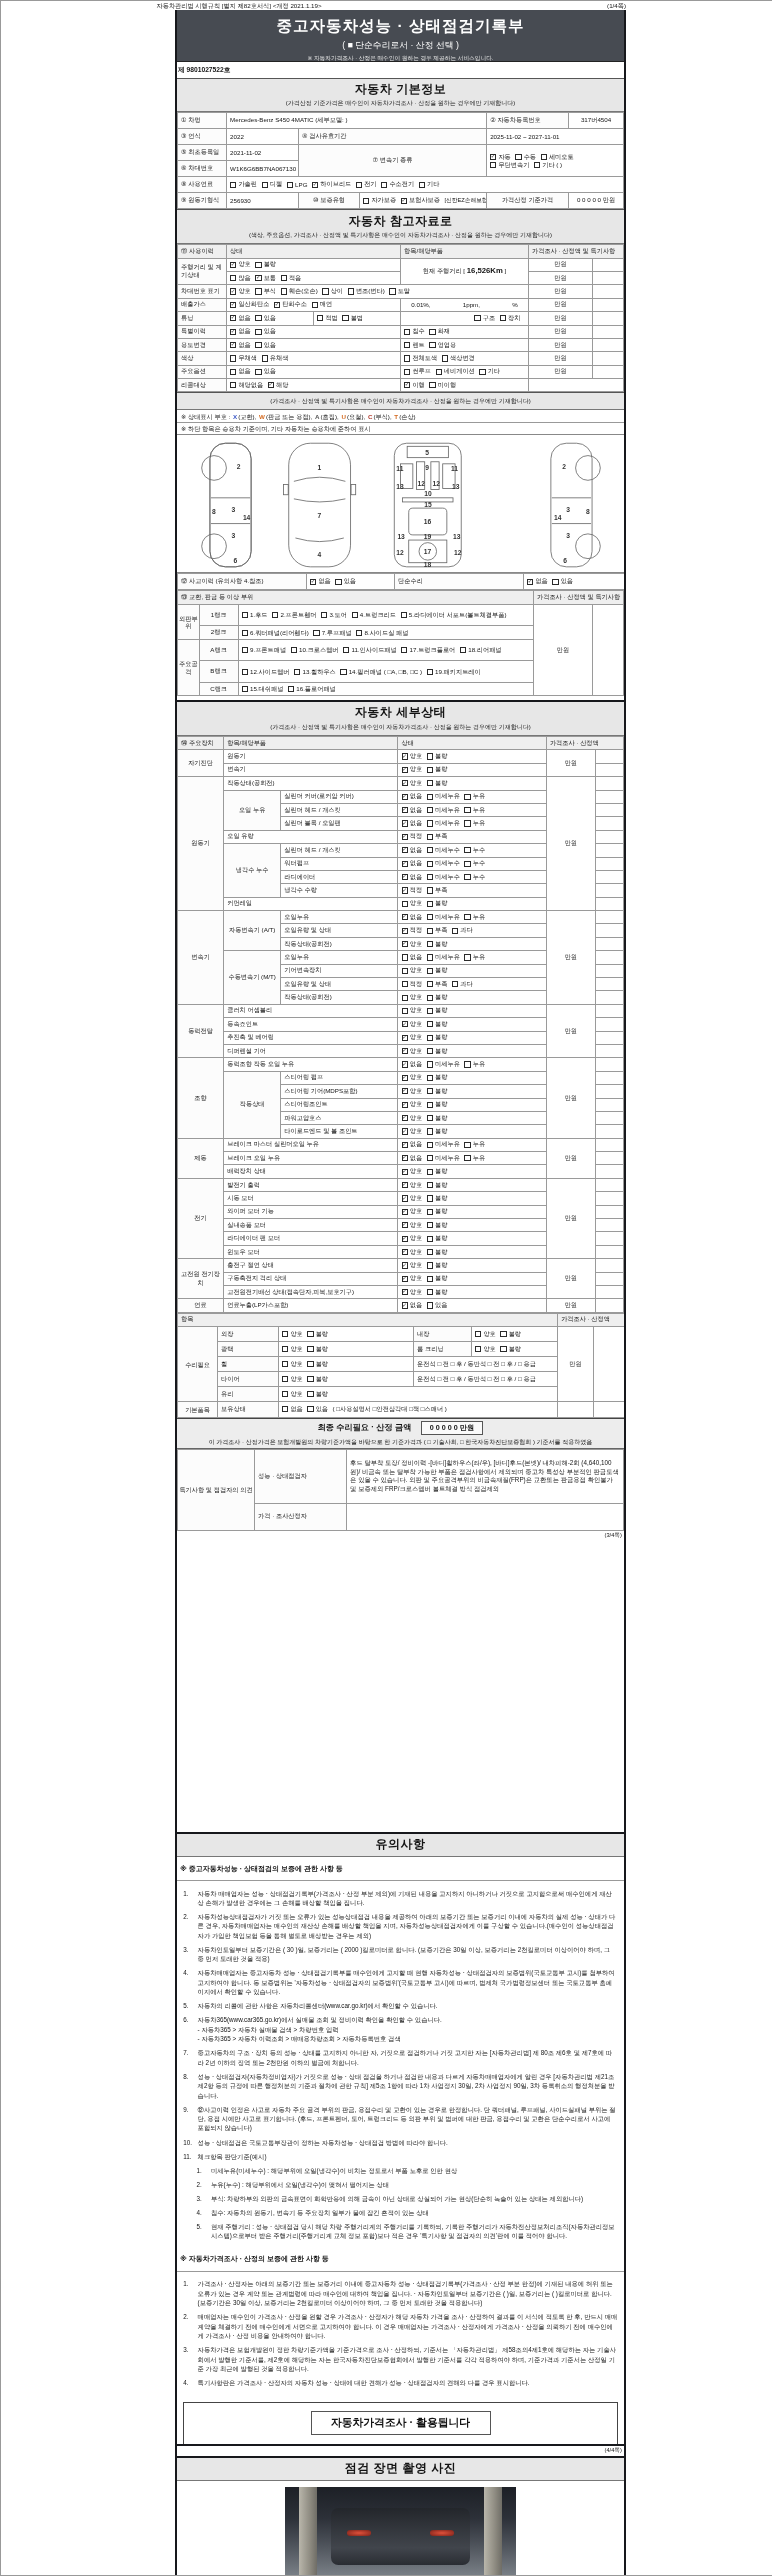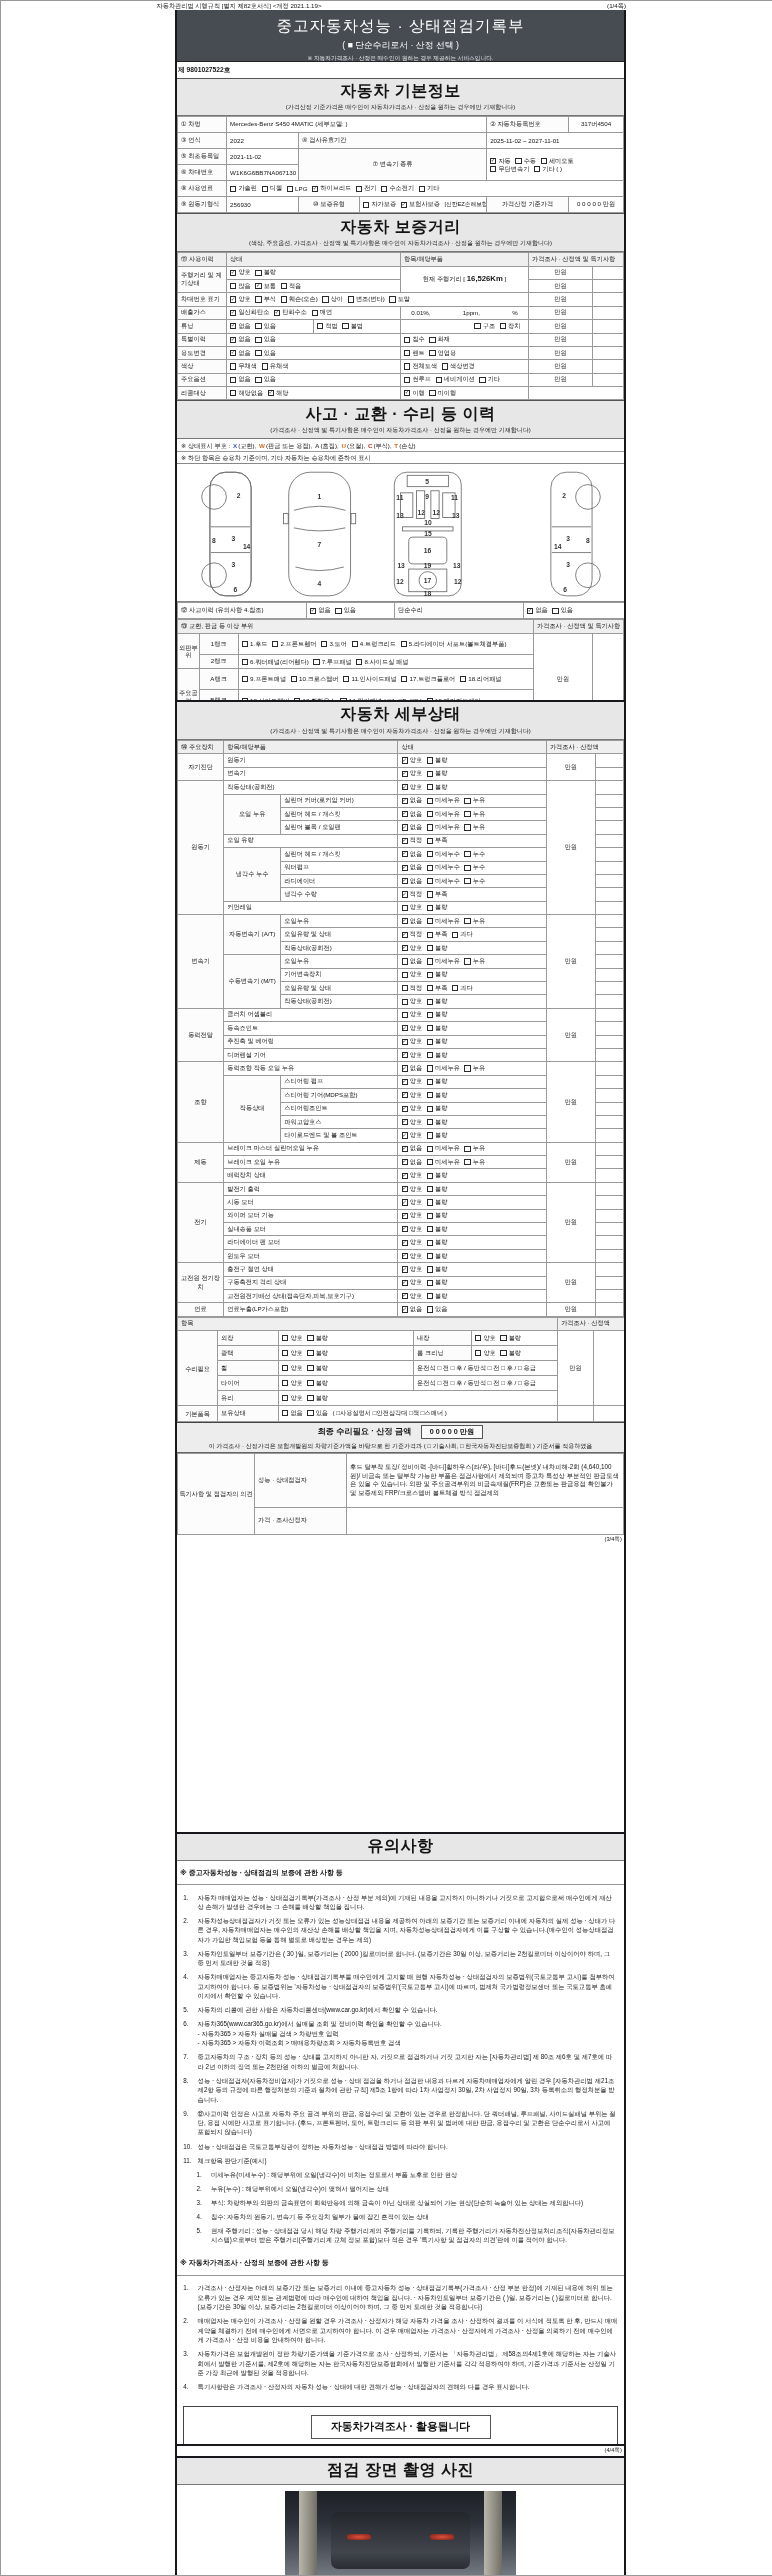--- a/index.html
+++ b/index.html
@@ -3,26 +3,26 @@
 <meta charset="utf-8">
 <style>
 *{box-sizing:border-box}
 body{margin:0;background:#fff;font-family:"Liberation Sans","DejaVu Sans",sans-serif;color:#141414}
 .canvas{position:relative;width:773px;height:2576px;background:#fff;border:0.5px solid #999;overflow:hidden}
 .meta{width:451px;margin-left:174px;display:flex;justify-content:space-between;font-size:6.2px;padding:1px 0;height:9.3px}
 .meta .l{position:relative;left:-18.5px;white-space:nowrap}
 .sheet{width:451px;margin-left:174px;border-left:2.6px solid #17181c;border-right:2.6px solid #17181c}
 .pgblk{overflow:hidden}
 .hd{background:#474b52;color:#fff;text-align:center;padding:6.2px 0 4.1px;border-bottom:1px solid #222;height:52px}
-.hd .t{font-size:15.5px;font-weight:normal;letter-spacing:1px}
+.hd .t{font-size:15.5px;font-weight:bold;letter-spacing:1px}
 .hd .st{font-size:8.8px;margin-top:2.6px}
 .hd .nt{font-size:5.7px;margin-top:2.6px;color:#eaeaea}
 .dn{font-size:6.7px;font-weight:bold;padding:4.1px 1px 2.1px;height:15.5px}
 .sh{background:#e7e7e7;border-top:1px solid #555;border-bottom:0.5px solid #777;text-align:center;padding:2.1px 0 3.1px}
-.sh .t{font-size:16px;font-weight:bold;letter-spacing:0.5px}
+.sh .t{font-size:12px;font-weight:bold;letter-spacing:0.5px}
 .sh .s{font-size:6px;margin-top:1.5px}
 .brk{border-top:2.1px solid #17181c}
 table{width:100%;border-collapse:collapse;table-layout:fixed;background:#fff}
 td{border:0.5px solid #9a9a9a;font-size:6.2px;padding:0.5px 3.1px;height:13.4px;overflow:hidden;white-space:nowrap}
 .lb{background:#fcfcfc}
 .ct{text-align:center}
 .hcell{background:#efefef;font-size:6.2px}
 .pm{text-align:center;color:#222}
 .nc{background:#fff}
 .vert{text-align:center;line-height:1.15;white-space:normal;word-break:break-all;padding:0.5px 1px}
@@ -170,21 +170,21 @@
                     <span class="cb">✓</span>
                     <span>보험사보증</span>
                   </span></span><span style="font-size:5.7px">[신한EZ손해보험]</span></td>
               <td class="lb ct">가격산정 기준가격</td>
               <td class="ct">0 0 0 0 0 만원</td>
             </tr>
   </tbody>
         </table>
 
   <div class="sh">
-   <div class="t">자동차 보증거리</div>
+   <div class="t">자동차 참고자료로</div>
    <div class="s">(색상, 주요옵션, 가격조사 · 산정액 및 특기사항은 매수인이 자동차가격조사 · 산정을 원하는 경우에만 기재합니다)</div>
   </div>
   <table>
    <colgroup>
             <col style="width:49px">
             <col style="width:87px">
             <col style="width:87px">
             <col style="width:128px">
             <col style="width:64px">
             <col style="width:31px">
@@ -389,21 +389,20 @@
                 </span><span class="opt">
                   <span class="cb"></span>
                   <span>미이행</span>
                 </span></td>
               <td colspan="2"></td>
             </tr>
   </tbody>
         </table>
 
   <div class="sh">
-   <div class="t">사고 · 교환 · 수리 등 이력</div>
    <div class="s">(가격조사 · 산정액 및 특기사항은 매수인이 자동차가격조사 · 산정을 원하는 경우에만 기재합니다)</div>
   </div>
   <div class="lg">
    <span>※ 상태표시 부호 :</span>
    <b id="lg0" style="color: rgb(58, 87, 198);">X</b><span>(교환),</span>
    <b id="lg1" style="color: rgb(212, 105, 30);">W</b><span>(판금 또는 용접),</span>
    <b id="lg2" style="color: rgb(85, 85, 85);">A</b><span>(흠집),</span>
    <b id="lg3" style="color: rgb(212, 105, 30);">U</b><span>(요철),</span>
    <b id="lg4" style="color: rgb(176, 58, 46);">C</b><span>(부식),</span>
    <b id="lg5" style="color: rgb(212, 105, 30);">T</b><span>(손상)</span>

